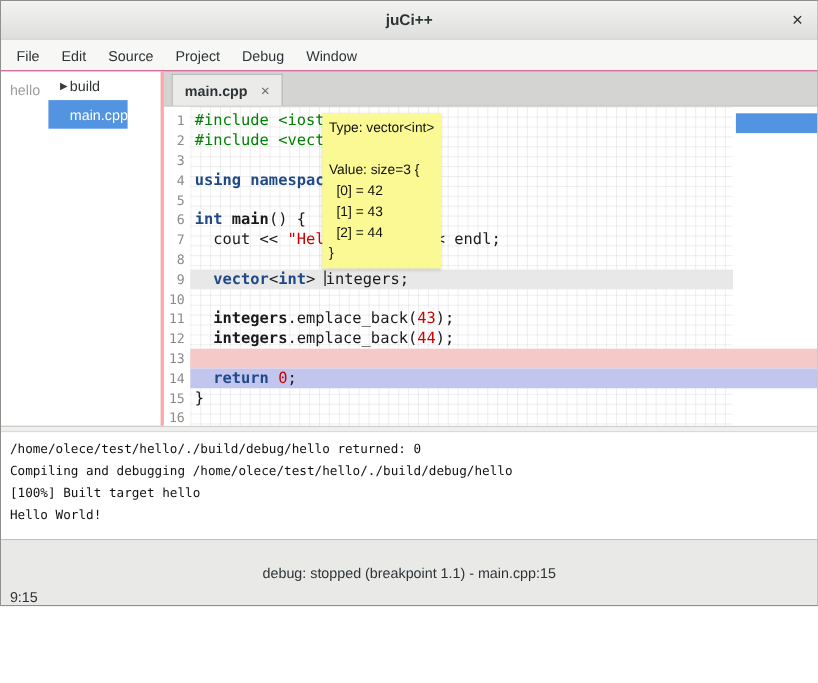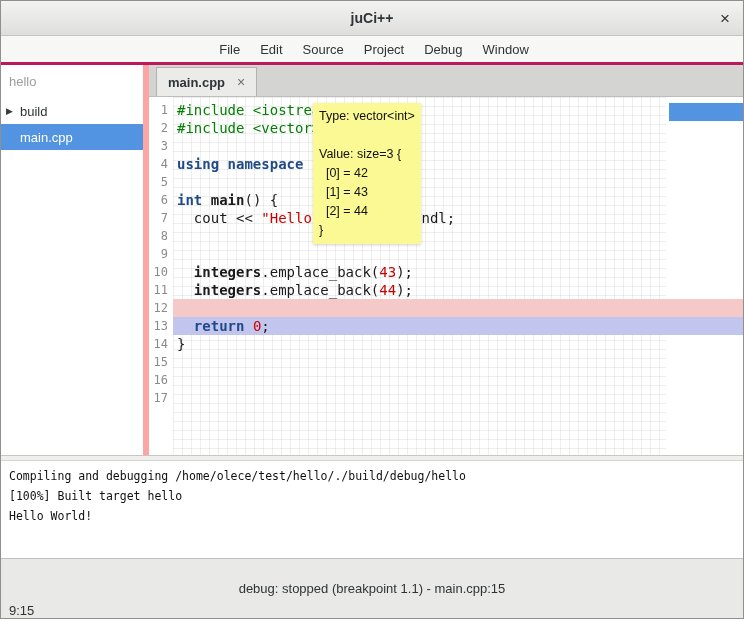--- a/index.html
+++ b/index.html
@@ -1,37 +1,37 @@
 <!DOCTYPE html>
 <html style="--accent: #5294e2; --tooltip: #fbf993; --breakpoint: #f6c9c9; --debugline: #c2c6ef; --currentline: #e8e8e8; --green: #008000; --navy: #204a87; --red: #cc0000;"><head>
 <meta charset="utf-8">
 <style>
   * { margin:0; padding:0; box-sizing:border-box; }
   html,body { width:744px; height:621px; overflow:hidden; background:#fff;
               font-family:"Liberation Sans", sans-serif; }
-  .window { width:744px; height:619px; display:flex; flex-direction:column;
+  .window { width:744px; height:551px; display:flex; flex-direction:column;
             border:1px solid #8f8f8d; background:#fff; }
 
   
   .titlebar { flex:0 0 35px; background:linear-gradient(#f3f3f2,#dededd);
               border-bottom:1px solid #c3c3c1; position:relative;
               display:flex; align-items:center; justify-content:center; }
   .title { font-weight:bold; font-size:14px; color:#2e3436; }
   .close-btn { position:absolute; right:13px; top:50%; transform:translateY(-50%);
                font-size:17px; line-height:1; color:#2e3436; cursor:default; }
 
   
-  .menubar { flex:0 0 29px; background:#f7f7f6; border-bottom:3px solid #be185d;
-             display:flex; align-items:center; padding-left:4px;justify-content:center; }
+  .menubar { flex:0 0 29px; background:#f7f7f6; border-bottom:1px solid #be185d;
+             display:flex; align-items:center; padding-left:4px; }
   .menu-item { padding:5px 10px; font-size:13px; color:#2e3436; }
 
   
   .main { flex:1 1 auto; display:flex; min-height:0; }
-  .sidebar { flex:0 0 148px; width:148px; border-right:6px solid #fca5a5;
-             background:#fff; display:flex; flex-direction:column; }
+  .sidebar { flex:0 0 148px; width:148px; border-right:3px solid #fca5a5;
+             background:#fff; display:flex; flex-direction:row;text-align:right; }
   .project-name { color:#9d9d9b; font-size:13px; padding:9px 8px 9px 8px; }
   .tree-row { display:flex; align-items:center; height:26px; font-size:13px; color:#2e3436; }
   .expander { width:17px; padding-left:5px; font-size:9px; color:#3a3a3a; }
   .tree-label { padding-left:2px; white-space:nowrap; }
   .tree-row.selected { background:var(--accent); color:#fff; }
 
   .editor-pane { flex:1 1 auto; display:flex; flex-direction:column; min-width:0; }
 
   
   .tabbar { flex:0 0 32px; background:#d4d4d3; border-bottom:1px solid #bdbdbc;
@@ -59,21 +59,21 @@
   .hl-breakpoint { background:var(--breakpoint); }
   .hl-debug      { background:var(--debugline); }
   .tok-pp  { color:var(--green); }
   .tok-kw  { color:var(--navy); font-weight:bold; }
   .tok-fn  { font-weight:bold; }
   .tok-str { color:var(--red); }
   .tok-num { color:var(--red); }
   .tok-var { font-weight:bold; }
   .cursor  { display:inline-block; width:1px; height:14px; background:#000; vertical-align:-2px; }
 
-  .tooltip { position:absolute; left:164px; top:6px; z-index:5;
+  .tooltip { position:absolute; left:144px; top:6px; z-index:5;
              background:var(--tooltip); padding:4px 6px;
              font-size:12.5px; line-height:19px; color:#101010;
              box-shadow:0 1px 3px rgba(0,0,0,0.18); white-space:pre; }
   .tip-line { min-height:19px; }
 
   .scroll-thumb { position:absolute; right:0; top:6px; width:74px; height:18px;
                   background:var(--accent); z-index:2; }
 
   
   .splitter { flex:0 0 6px; background:#efefee; border-top:1px solid #c6c6c4;
@@ -155,38 +155,40 @@
         <div class="code-area">
           <div class="grid-overlay"></div>
         <div class="code-line"><span class="tok-pp">#include &lt;iostream&gt;</span></div>
             <div class="code-line"><span class="tok-pp">#include &lt;vector&gt;</span></div>
             <div class="code-line"></div>
             <div class="code-line"><span class="tok-kw">using namespace</span><span class="tok-pl"> std;</span></div>
             <div class="code-line"></div>
             <div class="code-line"><span class="tok-kw">int</span><span class="tok-pl"> </span><span class="tok-fn">main</span><span class="tok-pl">() {</span></div>
             <div class="code-line"><span class="tok-pl">  cout &lt;&lt; </span><span class="tok-str">"Hello World!"</span><span class="tok-pl"> &lt;&lt; endl;</span></div>
             <div class="code-line"></div>
+            <div class="code-line hl-current"><span class="tok-pl">  </span><span class="tok-kw">vector</span><span class="tok-pl">&lt;</span><span class="tok-kw">int</span><span class="tok-pl">&gt; </span><span class="cursor"></span><span class="tok-pl">integers;</span></div>
             <div class="code-line"></div>
             <div class="code-line"><span class="tok-pl">  </span><span class="tok-var">integers</span><span class="tok-pl">.emplace_back(</span><span class="tok-num">43</span><span class="tok-pl">);</span></div>
             <div class="code-line"><span class="tok-pl">  </span><span class="tok-var">integers</span><span class="tok-pl">.emplace_back(</span><span class="tok-num">44</span><span class="tok-pl">);</span></div>
             <div class="code-line hl-breakpoint"></div>
             <div class="code-line hl-debug"><span class="tok-pl">  </span><span class="tok-kw">return</span><span class="tok-pl"> </span><span class="tok-num">0</span><span class="tok-pl">;</span></div>
             <div class="code-line"><span class="tok-pl">}</span></div>
             <div class="code-line"></div>
           </div>
         <div class="tooltip"><div class="tip-line">Type: vector&lt;int&gt;</div><div class="tip-line"></div><div class="tip-line">Value: size=3 {</div><div class="tip-line">  [0] = 42</div><div class="tip-line">  [1] = 43</div><div class="tip-line">  [2] = 44</div><div class="tip-line">}</div></div>
         <div class="scroll-thumb"></div>
       </div>
 
     </div>
   </div>
 
   <div class="splitter"></div>
 
   <div class="terminal">
+      <div class="term-line">/home/olece/test/hello/./build/debug/hello returned: 0</div>
       <div class="term-line">Compiling and debugging /home/olece/test/hello/./build/debug/hello</div>
       <div class="term-line">[100%] Built target hello</div>
       <div class="term-line">Hello World!</div>
     </div>
 
   <div class="statusbar">
     <span class="status-center">debug: stopped (breakpoint 1.1) - main.cpp:15</span>
     <span class="status-left">9:15</span>
   </div>
 

